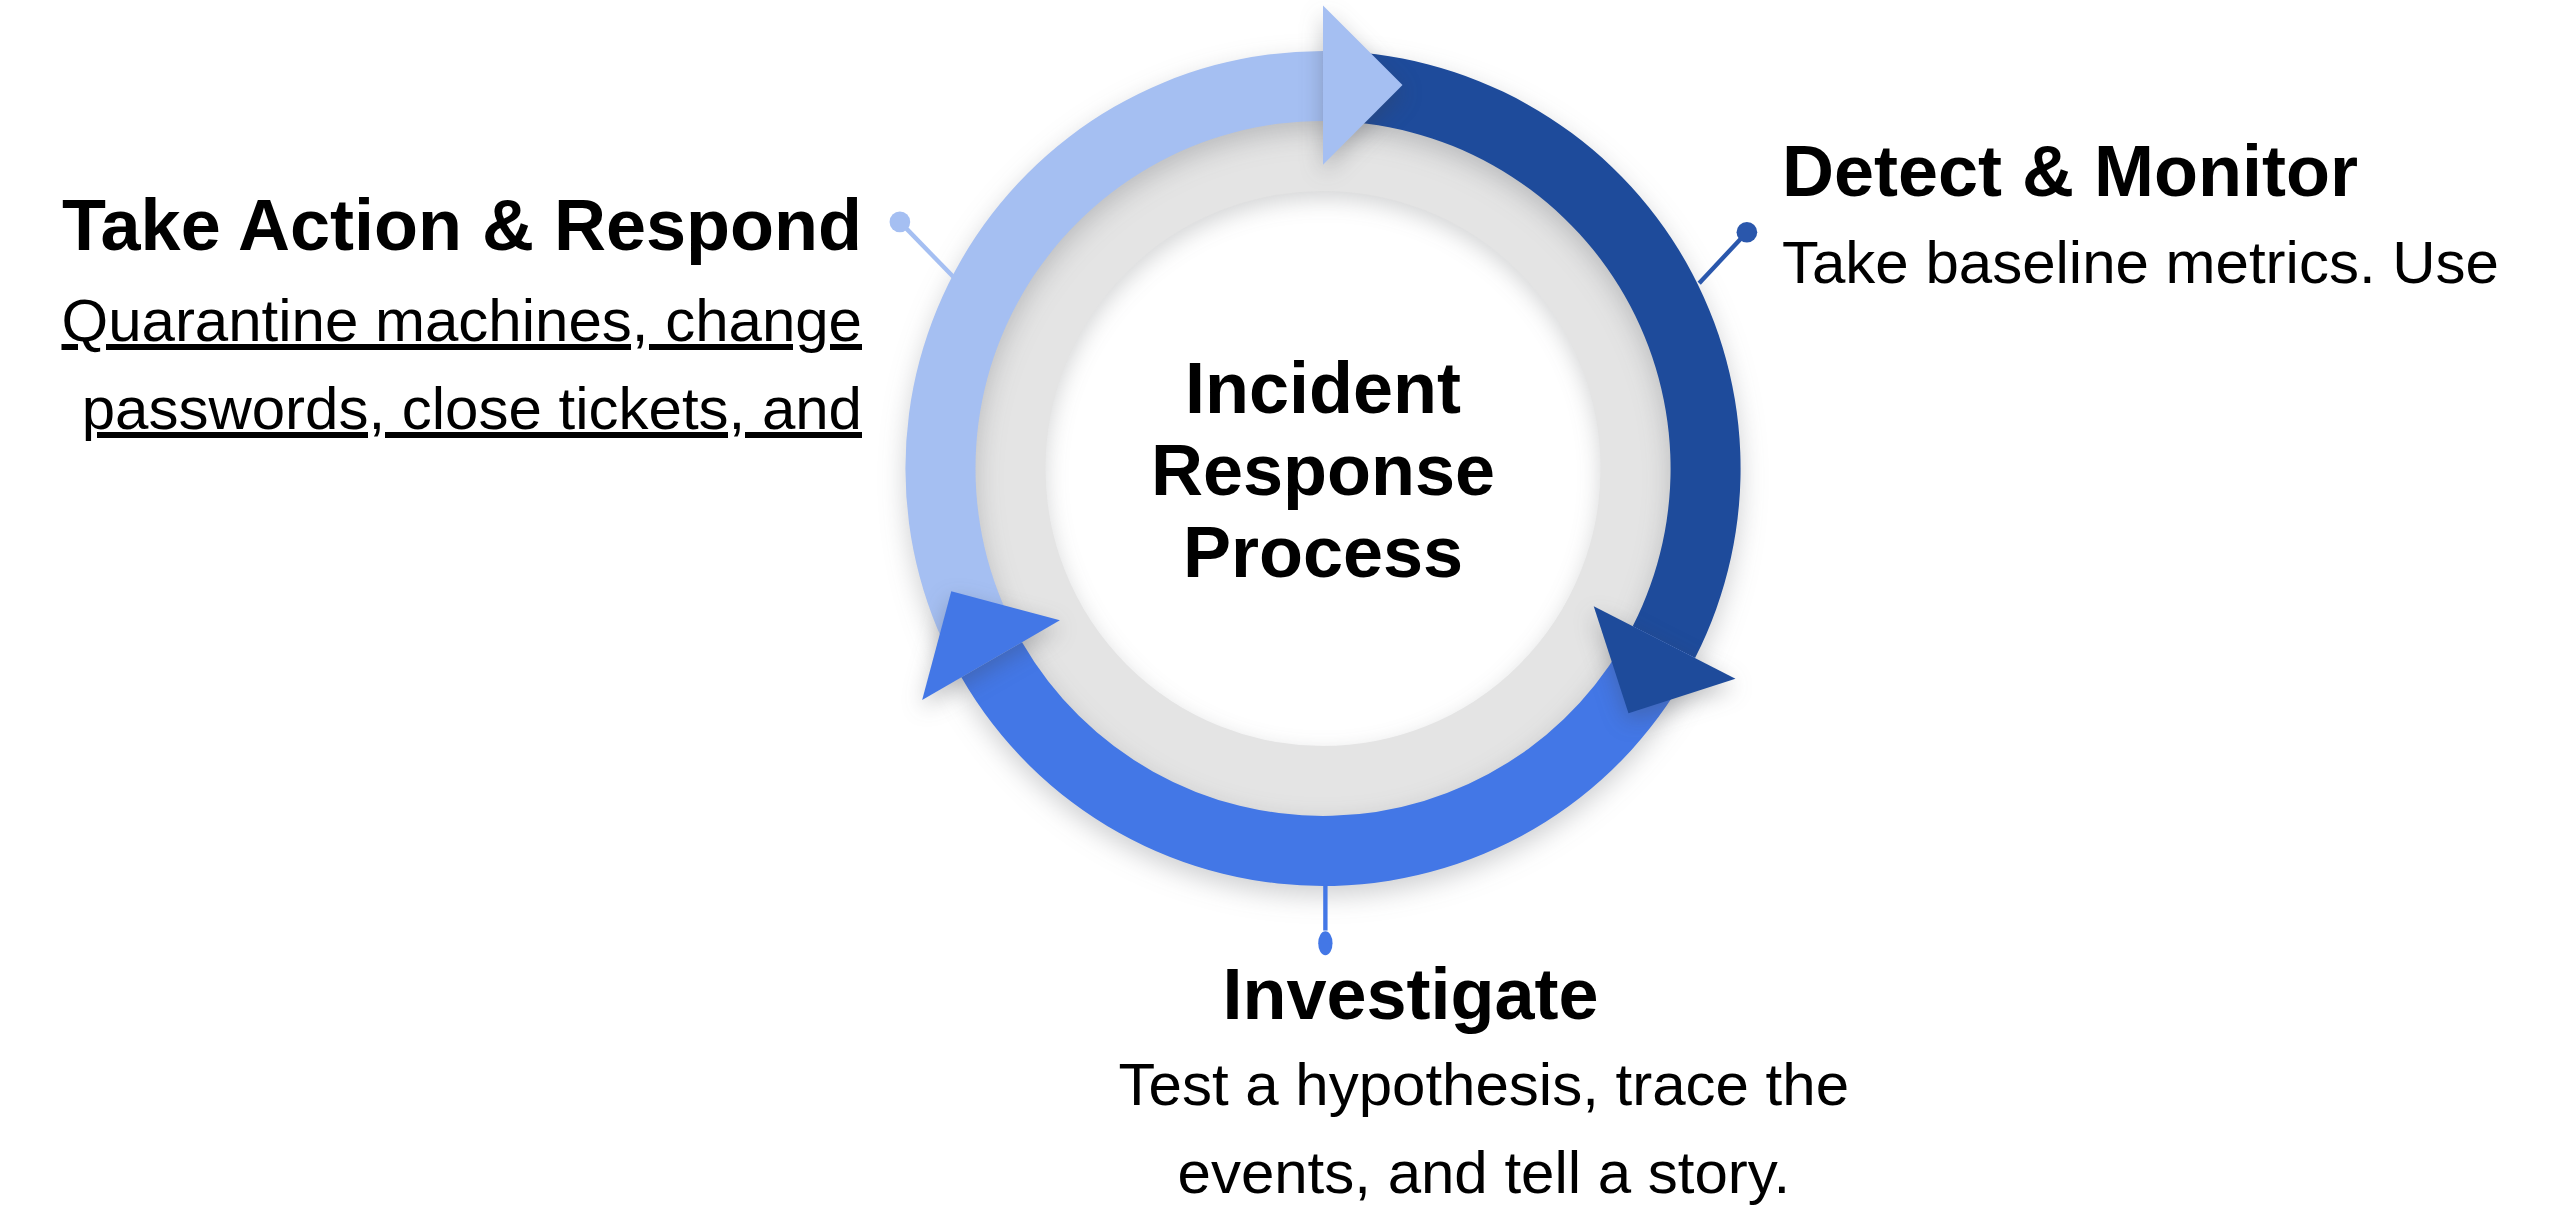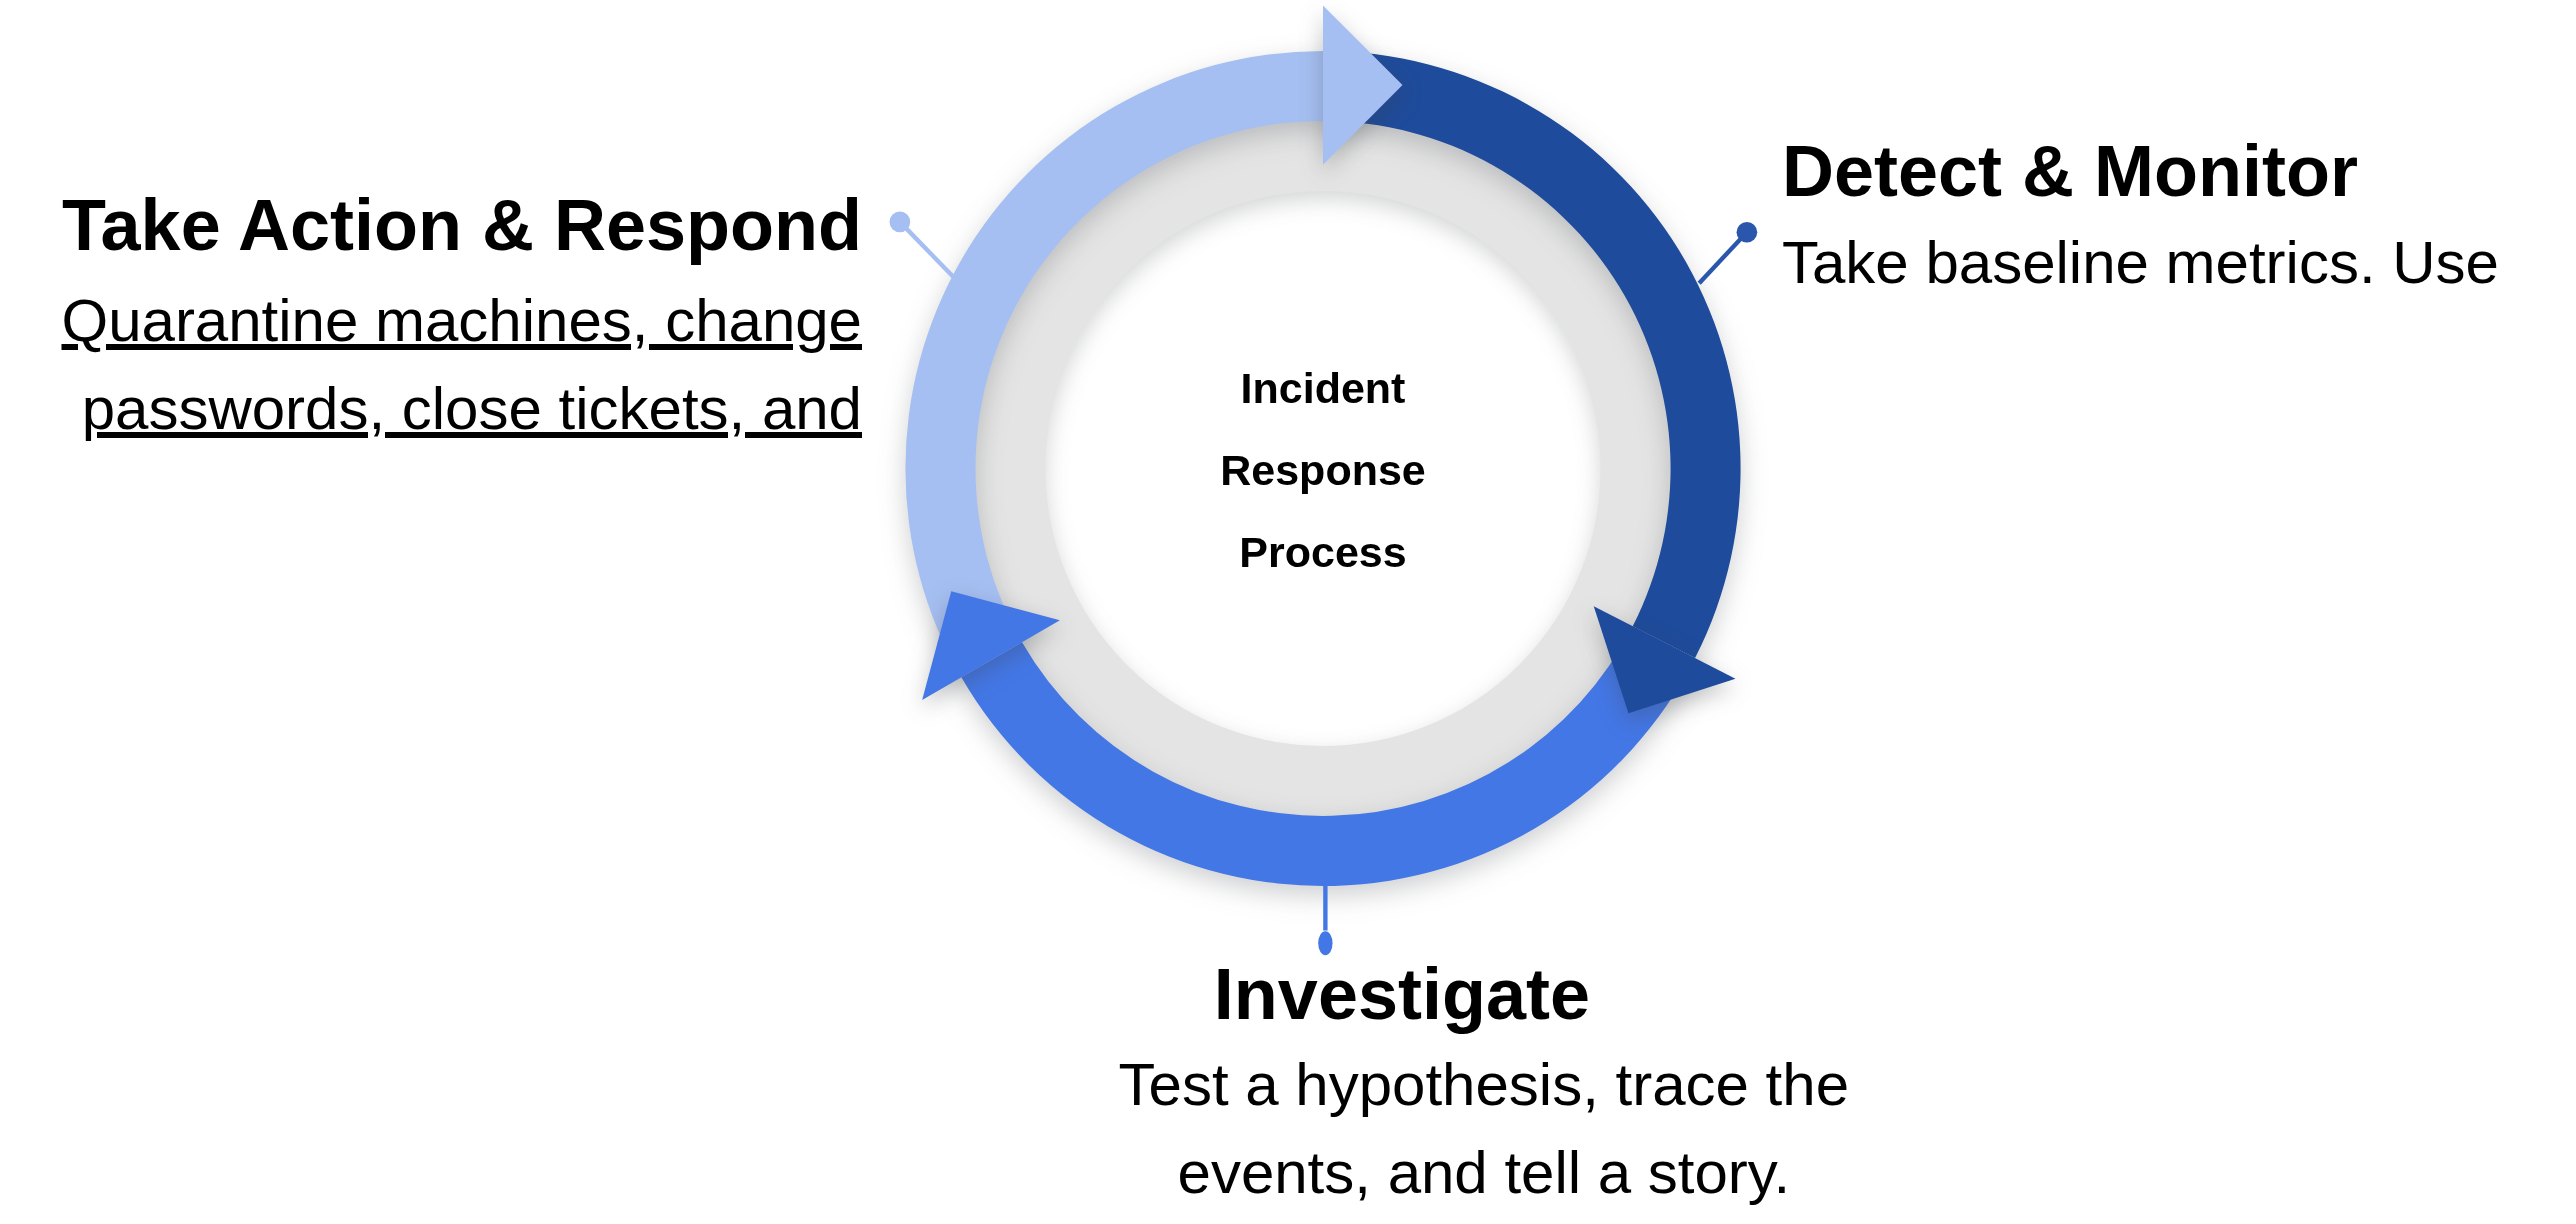--- a/index.html
+++ b/index.html
@@ -21,26 +21,26 @@
   .txt { position: absolute; white-space: nowrap; }
   .stage-title { font-size: 72px; font-weight: 700; line-height: 83px; }
   .stage-body  { font-size: 60px; font-weight: 400; line-height: 88px; }
 
   .block-respond-title { top: 184px;  right: 1714px; text-align: right; }
   .block-respond-body  { top: 277px;  right: 1714px; text-align: right; text-decoration: underline; }
 
   .block-detect-title  { top: 130px;  left: 1782px; text-align: right; }
   .block-detect-body   { top: 219px;  left: 1782px; text-align: left; }
 
-  .block-invest-title  { top: 953px; left: 1113px; width: 477px; text-align: right; }
+  .block-invest-title  { top: 953px; left: 1172px; width: 477px; text-align: center; }
   .block-invest-body   { top: 1041px; right: 727px; text-align: center; }
 
   .center-label {
     top: 347px; left: 1005px; width: 636px;
-    text-align: center; font-size: 43px; font-weight: 700; line-height: 82px;
+    text-align: center; font-size: 72px; font-weight: 700; line-height: 82px;
   }
 </style>
 </head>
 <body style="background: rgb(255, 255, 255); color: rgb(0, 0, 0);">
 
 <div id="stage">
 
   <svg id="cycle-svg" viewBox="0 0 3238 1539">
 
     <g class="shadow-ring">

